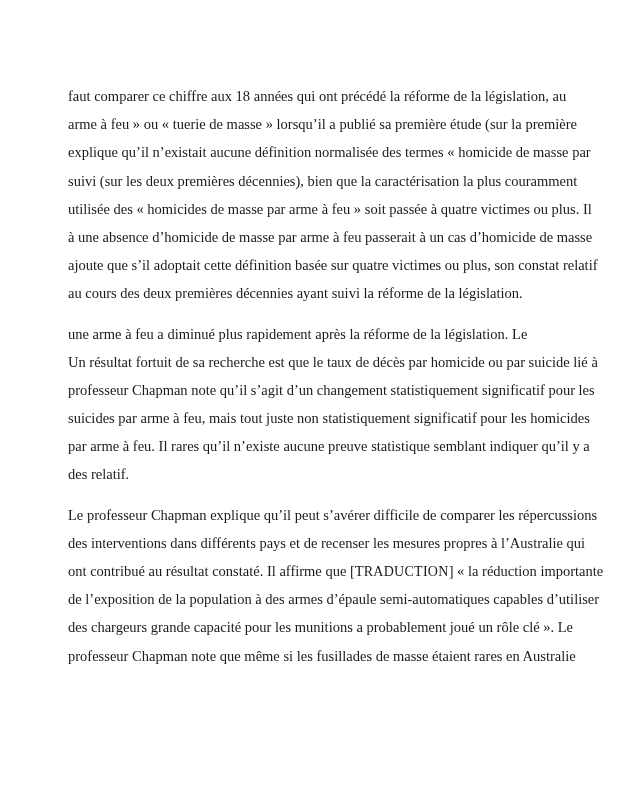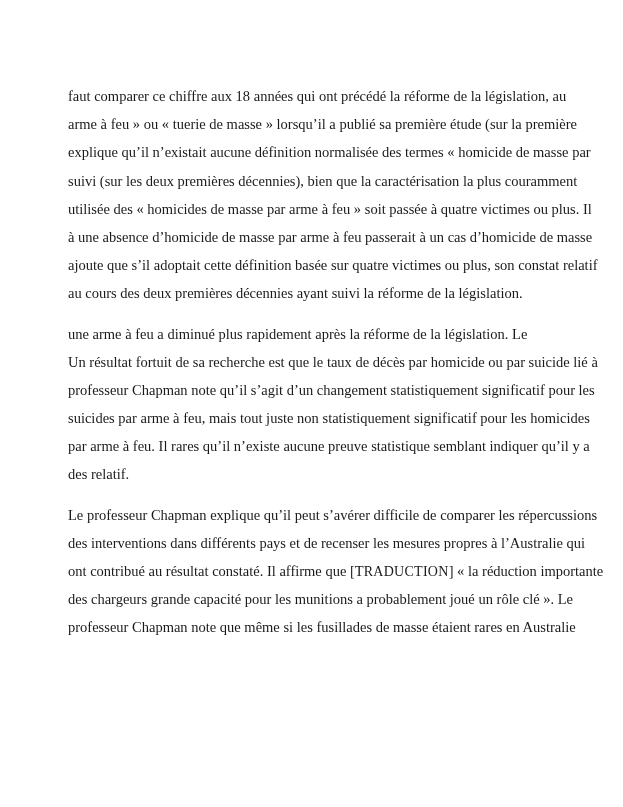--- a/index.html
+++ b/index.html
@@ -58,17 +58,18 @@
         <span class="line"><span>Un résultat fortuit de sa recherche est que le taux de décès par homicide ou par suicide lié à</span></span>
         <span class="line"><span>professeur Chapman note qu’il s’agit d’un changement statistiquement significatif pour les</span></span>
         <span class="line"><span>suicides par arme à feu, mais tout juste non statistiquement significatif pour les homicides</span></span>
         <span class="line"><span>par arme à feu. Il rares qu’il n’existe aucune preuve statistique semblant indiquer qu’il y a</span></span>
         <span class="line"><span>des relatif.</span></span>
       </p>
       <p class="para">
         <span class="line"><span>Le professeur Chapman explique qu’il peut s’avérer difficile de comparer les répercussions</span></span>
         <span class="line"><span>des interventions dans différents pays et de recenser les mesures propres à l’Australie qui</span></span>
         <span class="line"><span>ont contribué au résultat constaté. Il affirme que [T</span><span class="sc">RADUCTION</span><span>] « la réduction importante</span></span>
+        <span class="line"><span>de l’exposition de la population à des armes d’épaule semi-automatiques capables d’utiliser</span></span>
         <span class="line"><span>des chargeurs grande capacité pour les munitions a probablement joué un rôle clé ». Le</span></span>
         <span class="line"><span>professeur Chapman note que même si les fusillades de masse étaient rares en Australie</span></span>
       </p>
     </div>
 </div>
 
 </body></html>

